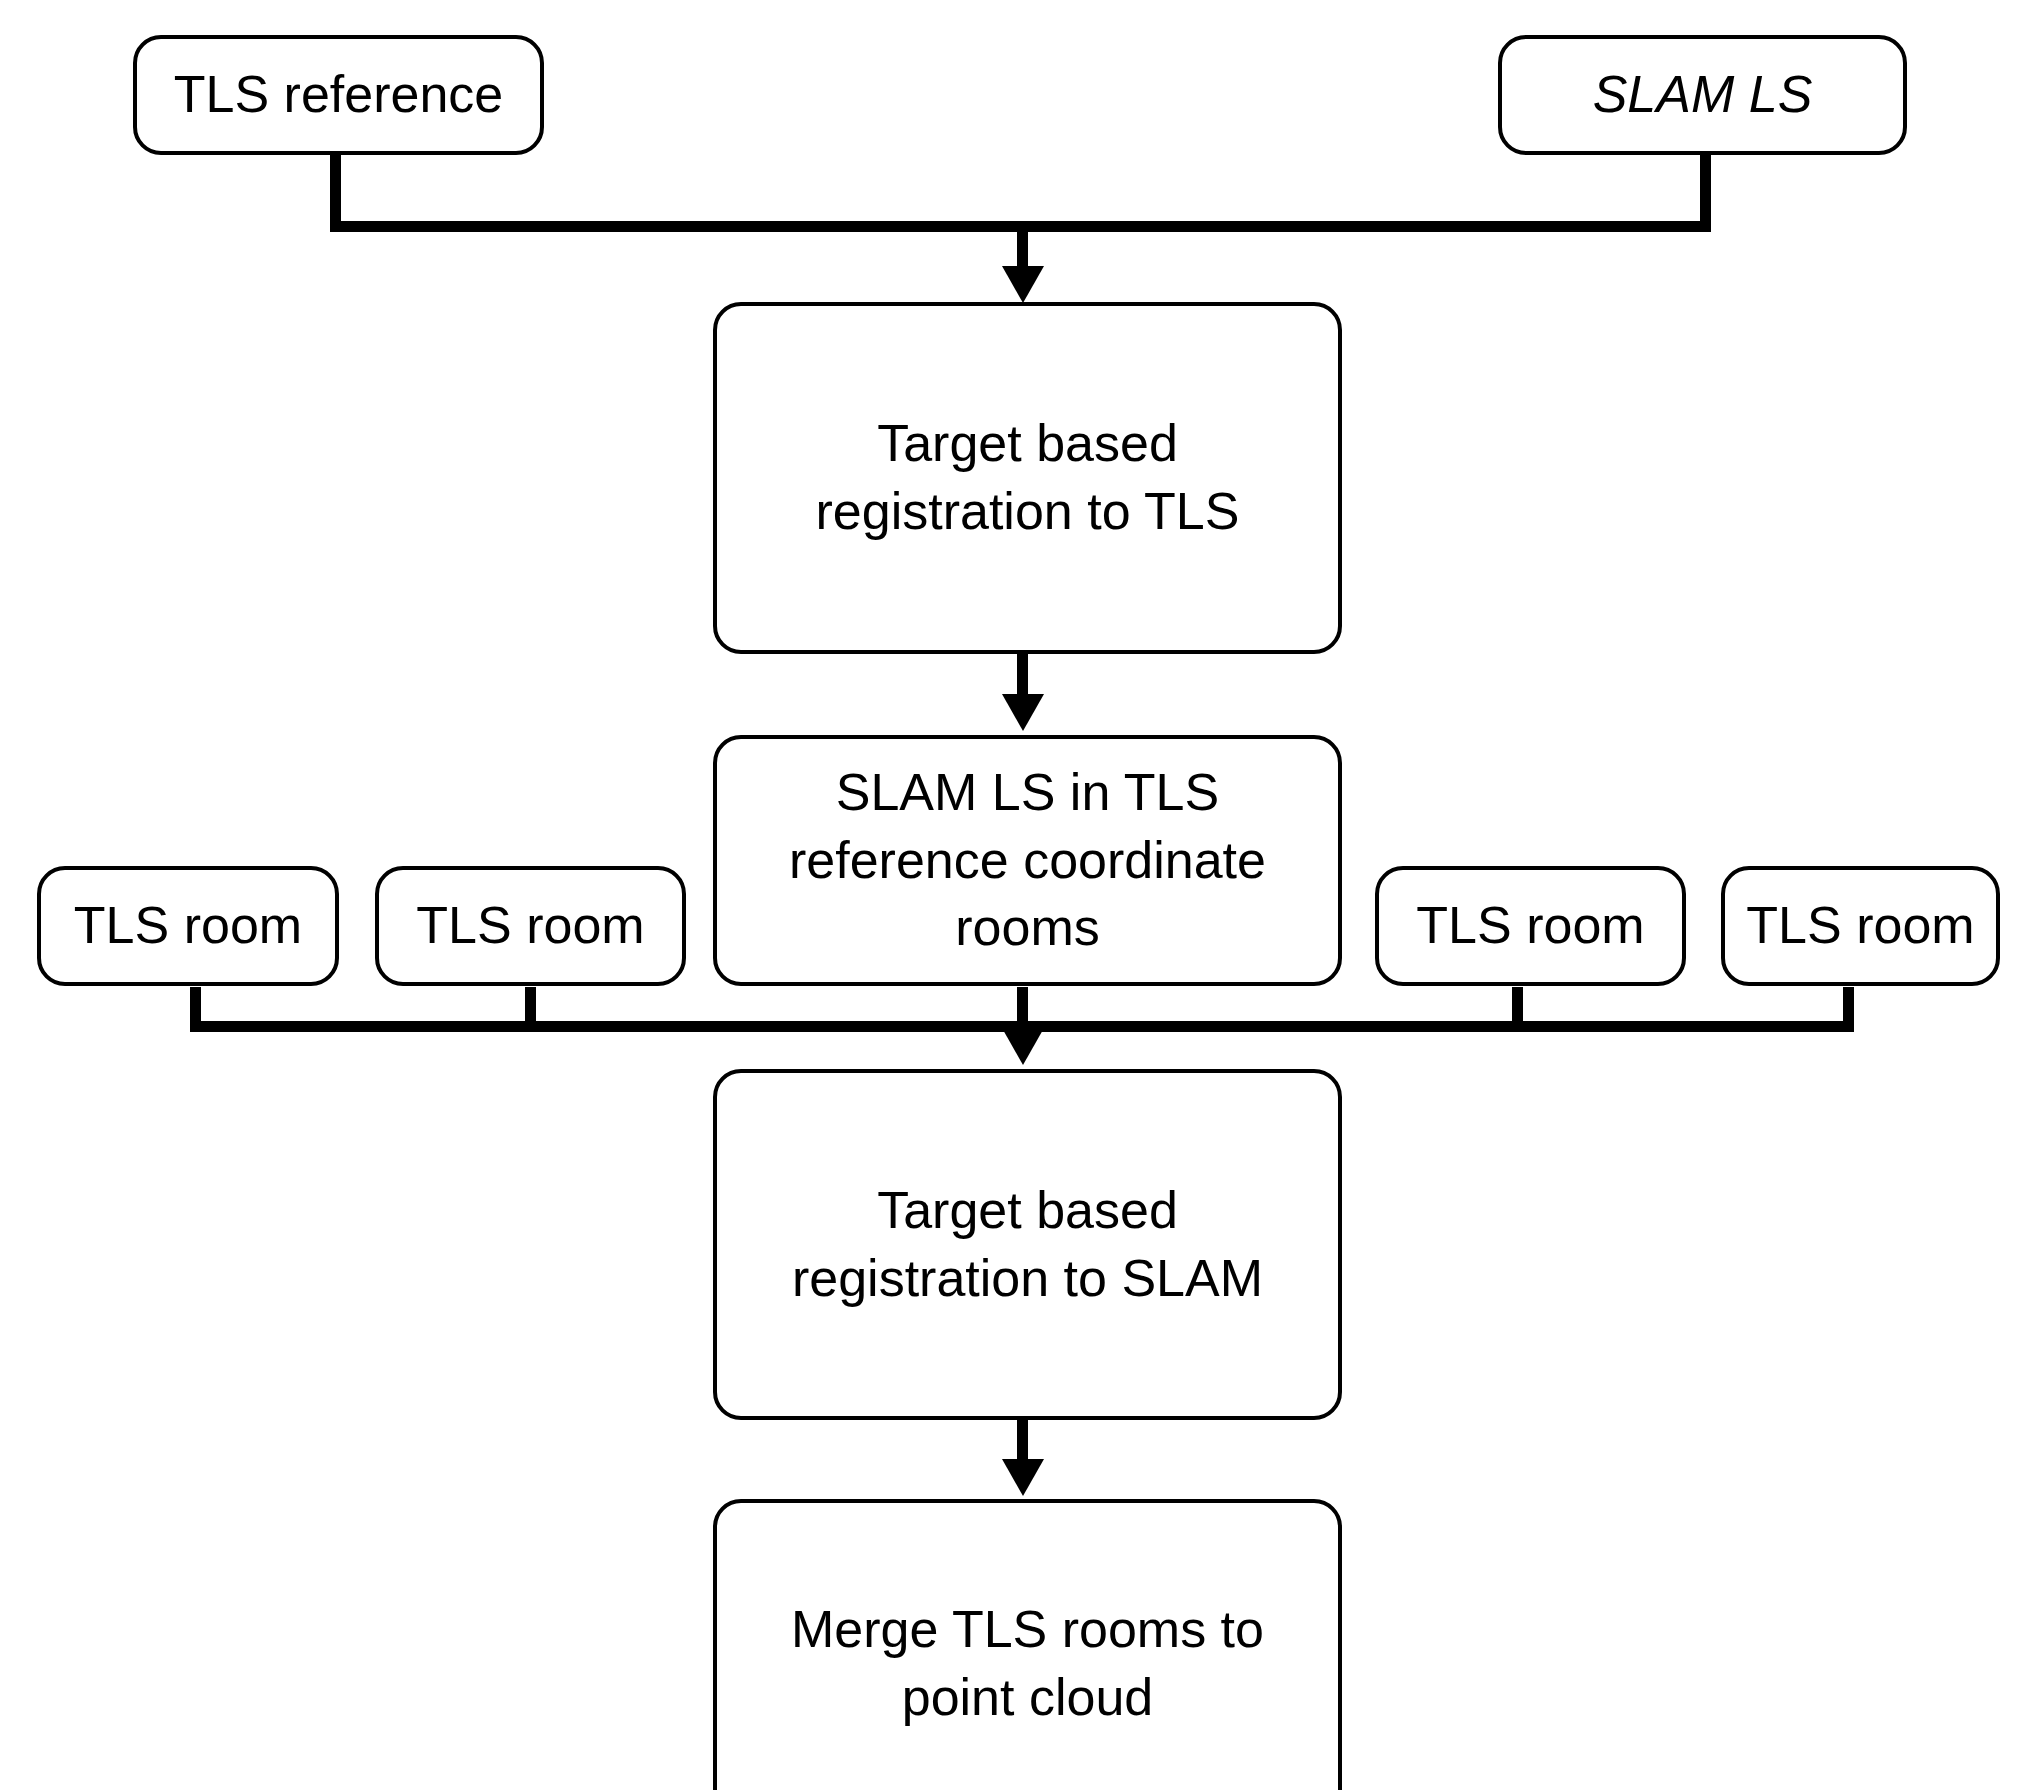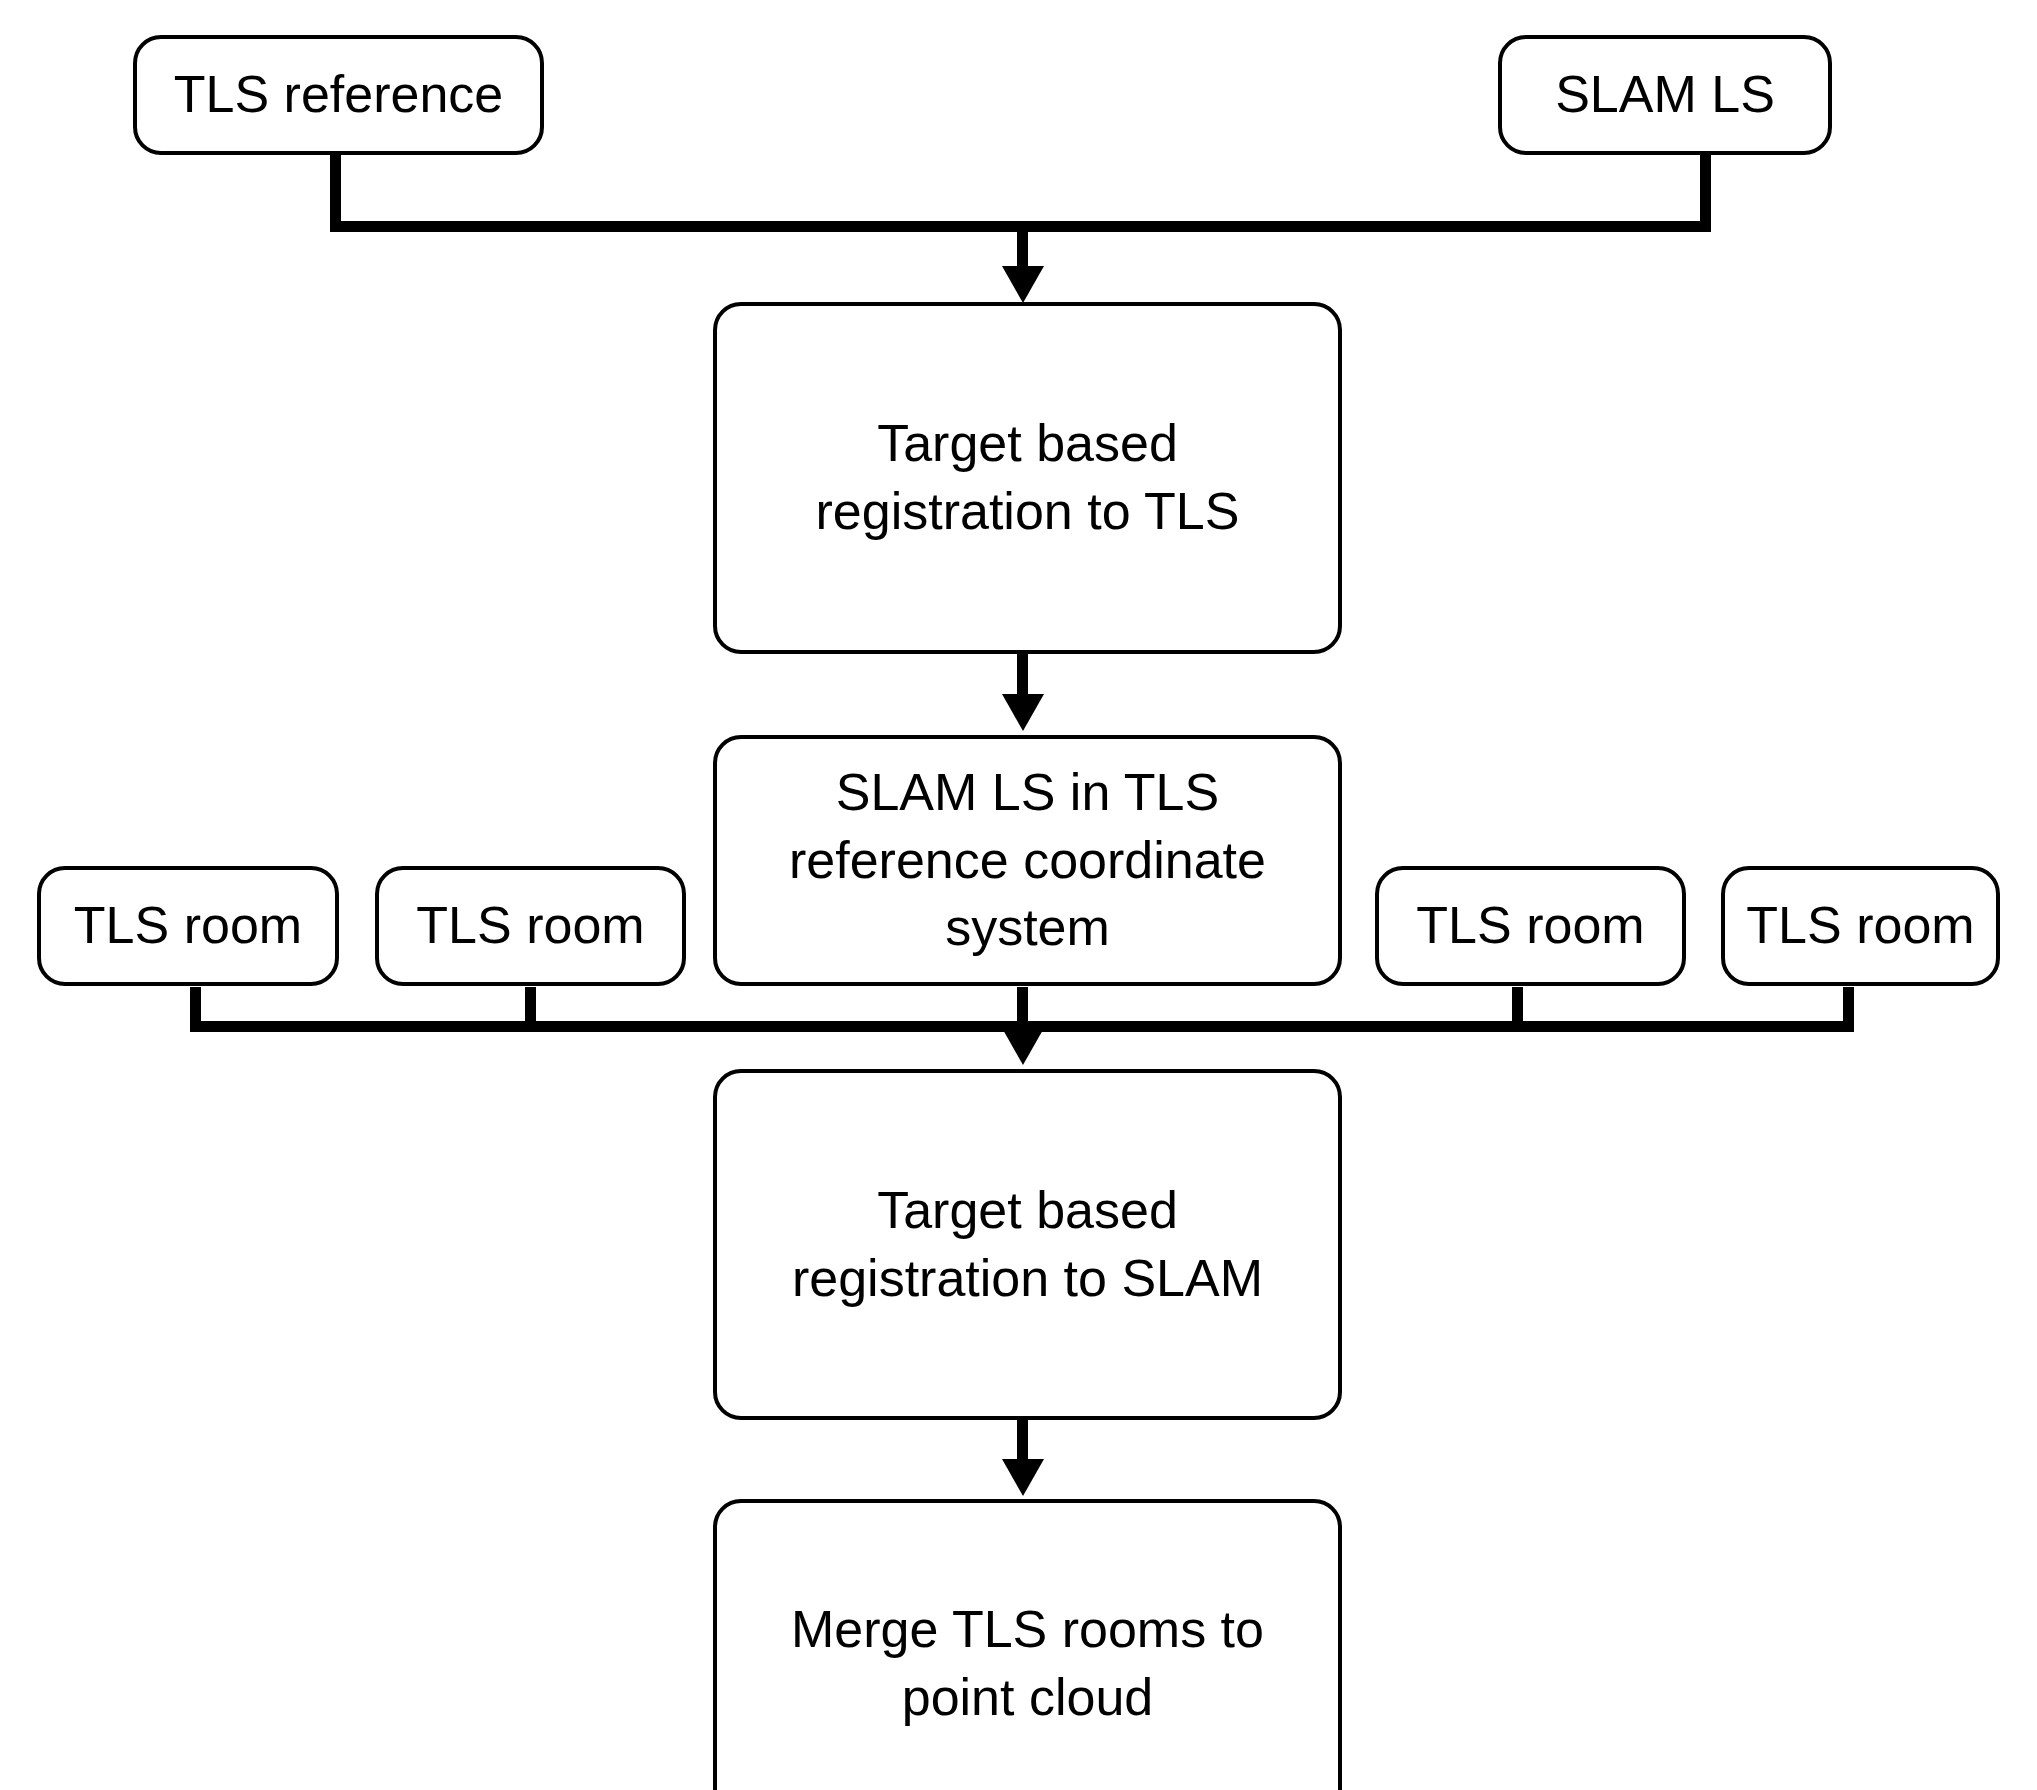--- a/index.html
+++ b/index.html
@@ -29,21 +29,21 @@
     color: #000000;
   }
   .node .label {
     display: block;
     line-height: 1.30;
     white-space: pre-line;
     padding: 0 15px;
   }
   
   #n-tls-reference { left: 133px; top: 35px;   width: 411px;  height: 120px; font-size: 52px; }
-  #n-slam-ls       { left: 1498px; top: 35px;  width: 334px;  height: 120px; font-size: 52px; }
+  #n-slam-ls       { left: 1498px; top: 35px;  width: 409px;  height: 120px; font-size: 52px; font-style: italic; }
   #n-reg-tls       { left: 713px; top: 302px;  width: 629px;  height: 352px; font-size: 52px; }
   #n-slam-in-tls   { left: 713px; top: 735px;  width: 629px;  height: 251px; font-size: 52px; }
   #n-room-1        { left: 37px;  top: 866px; width: 302px;  height: 120px; font-size: 52px; }
   #n-room-2        { left: 375px; top: 866px; width: 311px;  height: 120px; font-size: 52px; }
   #n-room-3        { left: 1375px;top: 866px; width: 311px;  height: 120px; font-size: 52px; }
   #n-room-4        { left: 1721px;top: 866px; width: 279px;  height: 120px; font-size: 52px; }
   #n-reg-slam      { left: 713px; top: 1069px; width: 629px;  height: 351px; font-size: 52px; }
   #n-merge         { left: 713px; top: 1499px; width: 629px;  height: 330px; font-size: 52px; }
 
   
@@ -100,21 +100,21 @@
   </div>
 
   <div class="node" id="n-reg-tls">
     <span class="label">Target based
 registration to TLS</span>
   </div>
 
   <div class="node" id="n-slam-in-tls">
     <span class="label">SLAM LS in TLS
 reference coordinate
-system</span>
+rooms</span>
   </div>
 
   <div class="node" id="n-room-1">
     <span class="label">TLS room</span>
   </div>
 
   <div class="node" id="n-room-2">
     <span class="label">TLS room</span>
   </div>
 

